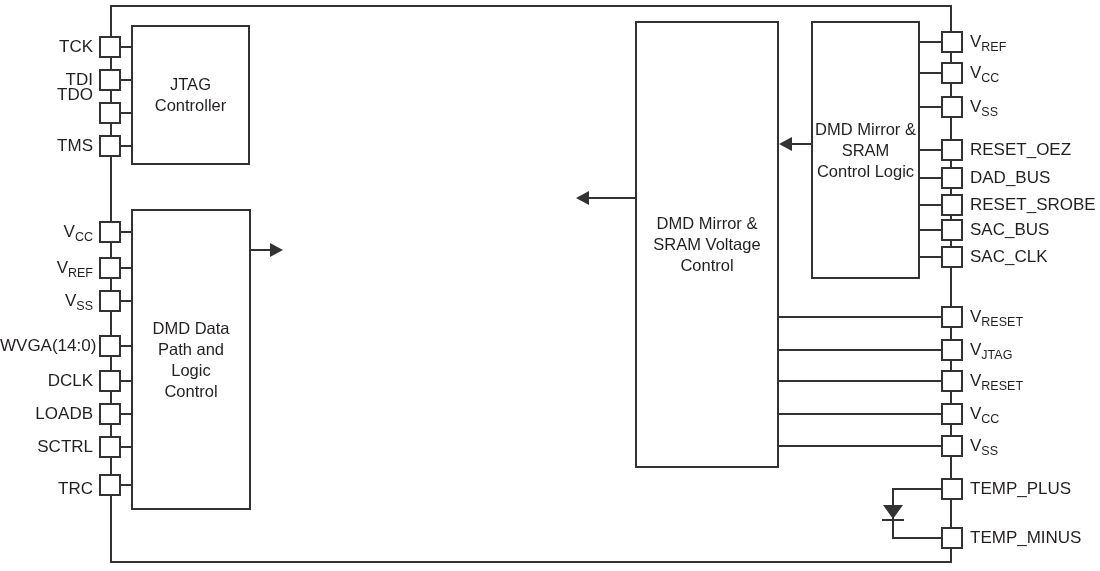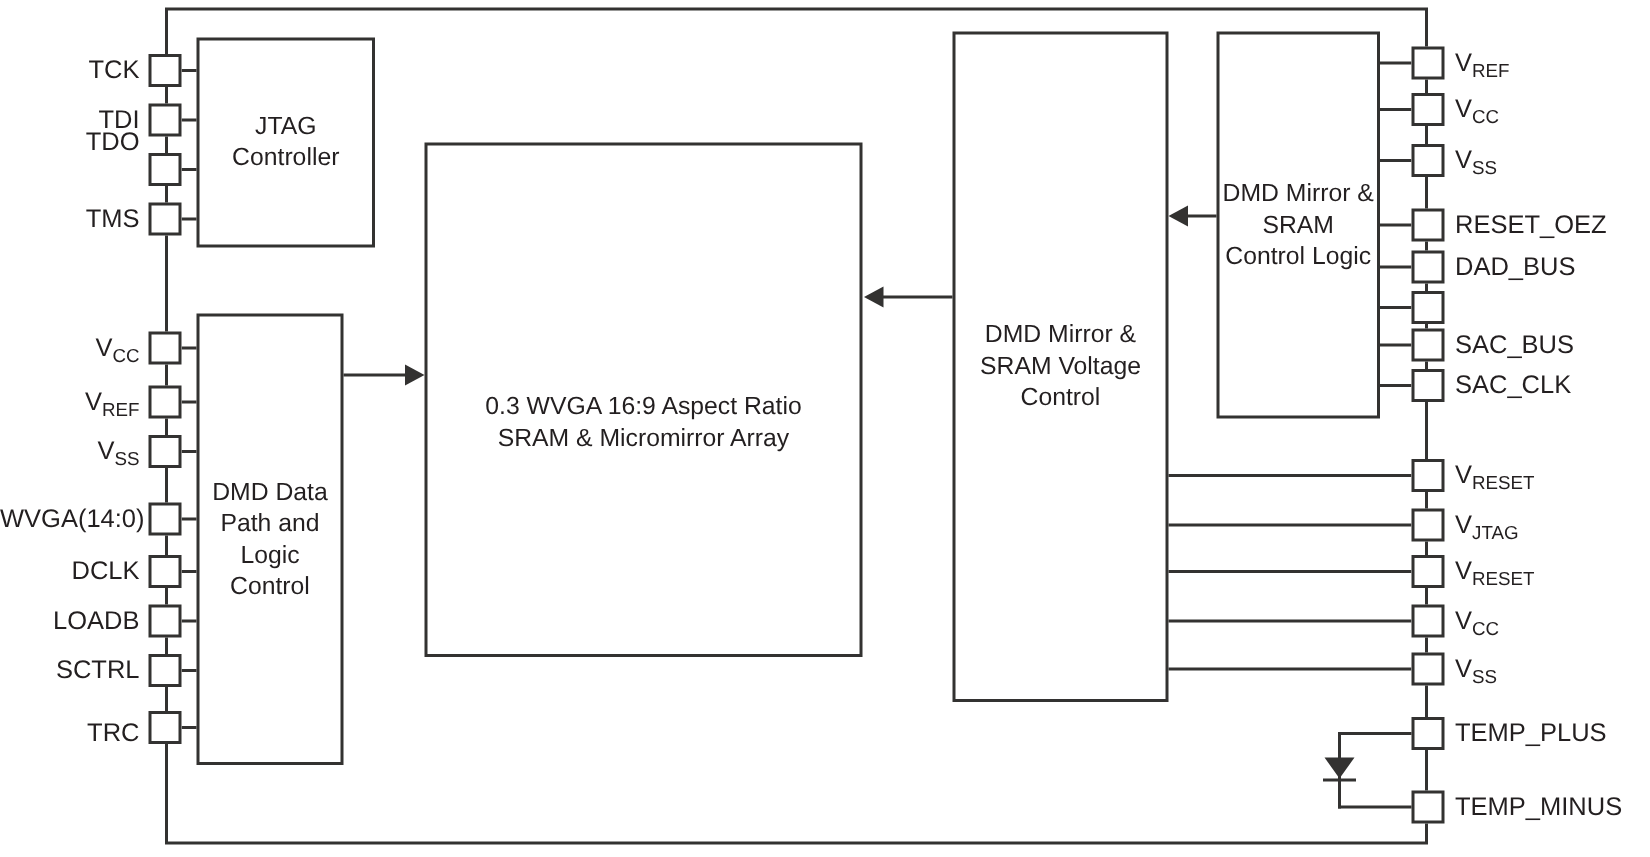--- a/index.html
+++ b/index.html
@@ -43,29 +43,25 @@
 <body>
 
 <div id="stage">
 
   <div class="outer" style="left:110px;top:5px;width:842px;height:558px"></div>
 
   <div class="block" style="left:131px;top:25px;width:119px;height:140px">
     <span>JTAG
 Controller</span>
   </div>
-  <div class="block" style="left:131px;top:209px;width:98px;height:301px">
+  <div class="block" style="left:131px;top:209px;width:120px;height:301px">
     <span>DMD Data
 Path and
 Logic
 Control</span>
-  </div>
-  <div class="block" style="left:283px;top:95px;width:292px;height:343px;padding-top:30px">
-    <span>0.3 WVGA 16:9 Aspect Ratio
-SRAM &amp; Micromirror Array</span>
   </div>
   <div class="block" style="left:635px;top:21px;width:144px;height:447px">
     <span>DMD Mirror &amp;
 SRAM Voltage
 Control</span>
   </div>
   <div class="block" style="left:811px;top:21px;width:109px;height:258px">
     <span>DMD Mirror &amp;
 SRAM
 Control Logic</span>
@@ -143,20 +139,21 @@
   <div class="ln" style="left:919px;top:149px;width:22px"></div>
   <div class="sq" style="left:941px;top:139px"></div>
   <div class="lbl r" style="top:139px"><span>RESET_OEZ</span><span class="sub"></span></div>
 
   <div class="ln" style="left:919px;top:177px;width:22px"></div>
   <div class="sq" style="left:941px;top:167px"></div>
   <div class="lbl r" style="top:167px"><span>DAD_BUS</span><span class="sub"></span></div>
 
   <div class="ln" style="left:919px;top:204px;width:22px"></div>
   <div class="sq" style="left:941px;top:194px"></div>
+  <div class="lbl r" style="top:194px"><span>RESET_SROBE</span><span class="sub"></span></div>
 
   <div class="ln" style="left:919px;top:229px;width:22px"></div>
   <div class="sq" style="left:941px;top:219px"></div>
   <div class="lbl r" style="top:219px"><span>SAC_BUS</span><span class="sub"></span></div>
 
   <div class="ln" style="left:919px;top:256px;width:22px"></div>
   <div class="sq" style="left:941px;top:246px"></div>
   <div class="lbl r" style="top:246px"><span>SAC_CLK</span><span class="sub"></span></div>
 
   <div class="ln" style="left:778px;top:316px;width:163px"></div>

